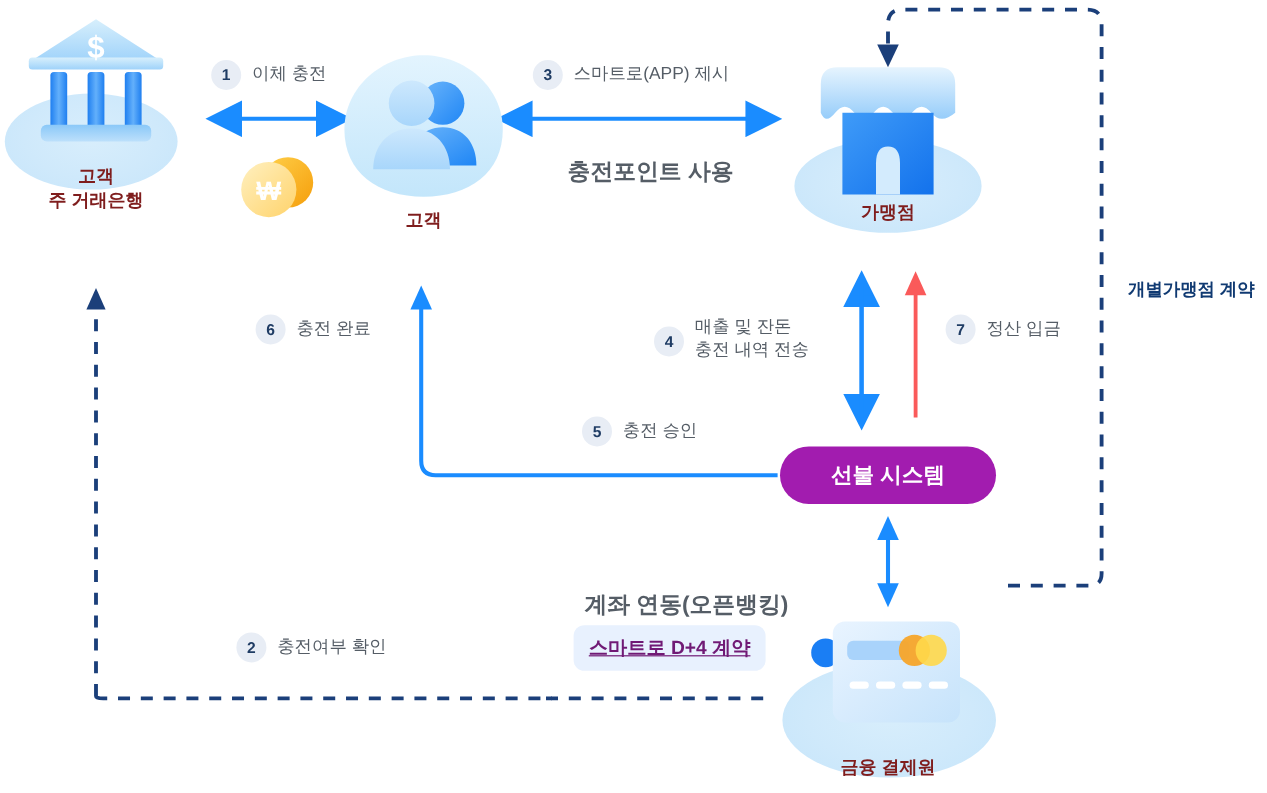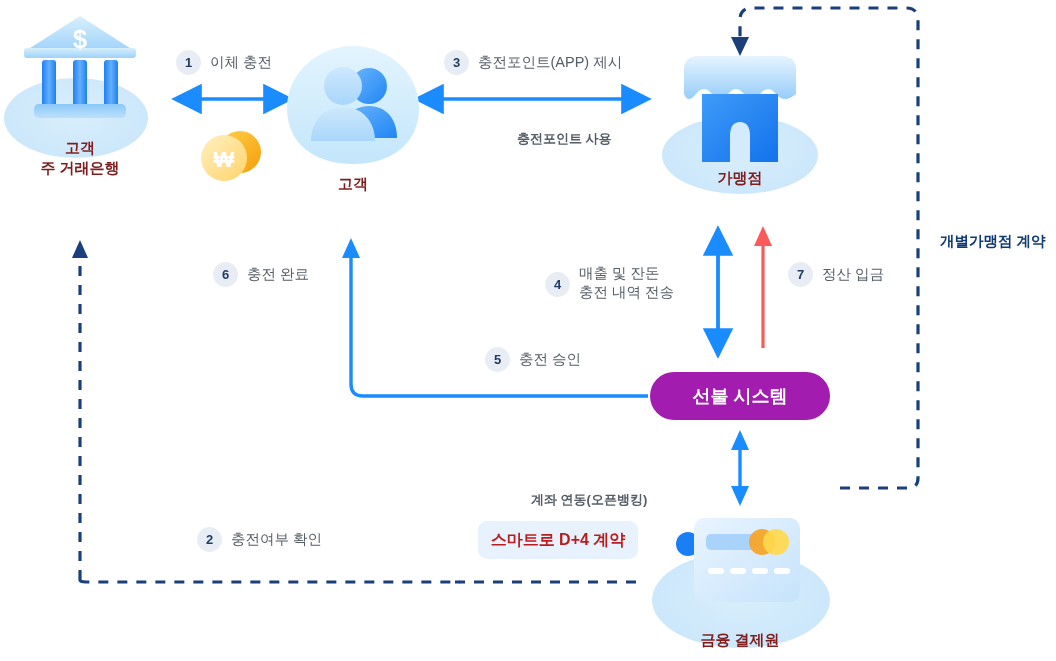--- a/index.html
+++ b/index.html
@@ -40,25 +40,24 @@
   .step-label {
     font-size: 14.5px;
     font-weight: normal;
     color: #555d66;
     line-height: 1.32;
   }
   .step-label.two-line { white-space: pre-line; }
 
   
   .caption {
-    font-size: 13px;
+    font-size: 19px;
     font-weight: bold;
     color: #555d66;
     white-space: nowrap;
-    margin-left: 44px;
   }
   
   .node-cap {
     font-size: 15px;
     font-weight: bold;
     color: #7f1d1d;
     text-align: center;
     white-space: pre-line;
     line-height: 1.35;
   }
@@ -75,28 +74,29 @@
     color: #ffffff;
     border-radius: 26px;
     font-size: 18px;
     font-weight: bold;
     display: flex;
     align-items: center;
     justify-content: center;
   }
   .badge {
     background: #e8f1fe;
-    color: #b91c1c;
+    color: #701a75;
     border-radius: 9px;
     font-size: 16px;
     font-weight: bold;
     display: flex;
     align-items: center;
     justify-content: center;
     white-space: nowrap;
+    text-decoration: underline;
   }
 
   
   .blob {
     position: absolute;
     background: radial-gradient(ellipse at 50% 45%, #d8eefc 0%, #cfe9fb 55%, #c6e5fa 100%);
     border-radius: 50% / 50%;
   }
   svg { display: block; overflow: visible; }
 </style>
@@ -289,21 +289,21 @@
     <div class="step-label">이체 충전</div>
   </div>
 
   <div class="step abs" style="left:197px;top:527px;">
     <div class="step-num">2</div>
     <div class="step-label">충전여부 확인</div>
   </div>
 
   <div class="step abs" style="left:444px;top:50px;">
     <div class="step-num">3</div>
-    <div class="step-label">충전포인트(APP) 제시</div>
+    <div class="step-label">스마트로(APP) 제시</div>
   </div>
 
   <div class="step abs" style="left:545px;top:264px;align-items:flex-start;">
     <div class="step-num" style="margin-top:8px;">4</div>
     <div class="step-label two-line">매출 및 잔돈
 충전 내역 전송</div>
   </div>
 
   <div class="step abs" style="left:485px;top:347px;">
     <div class="step-num">5</div>

